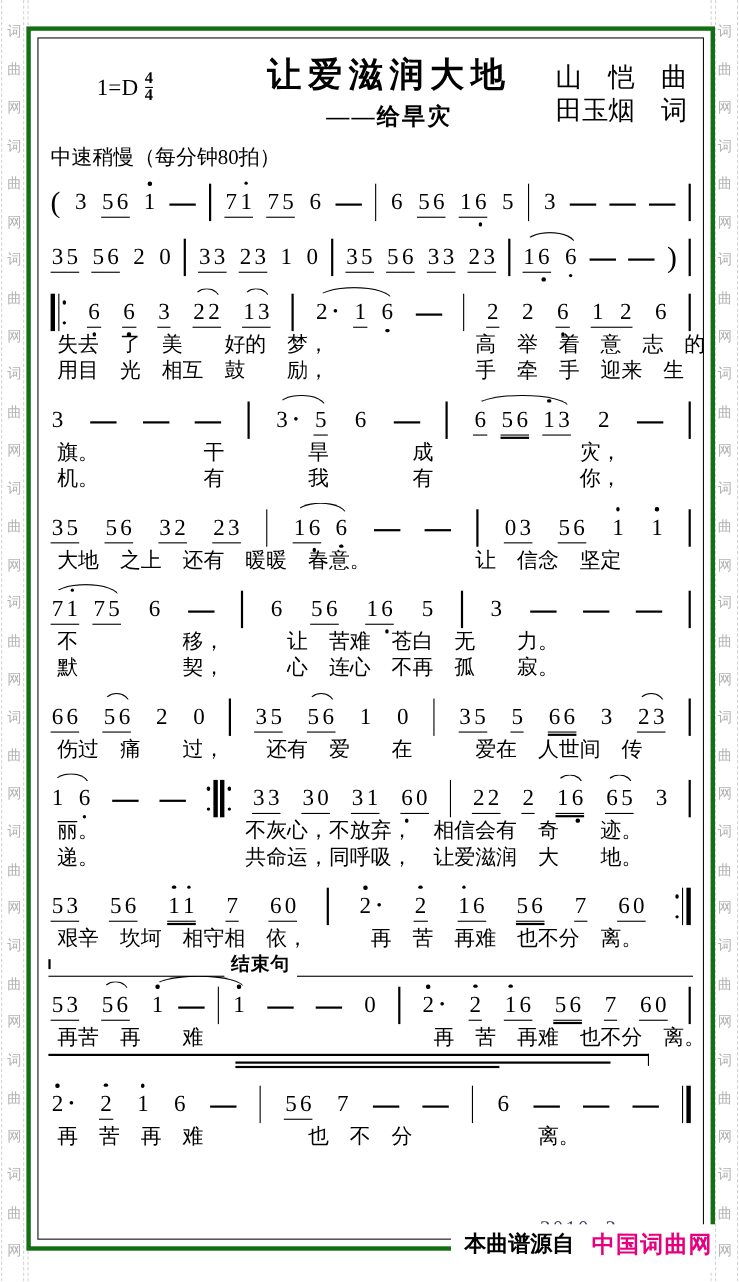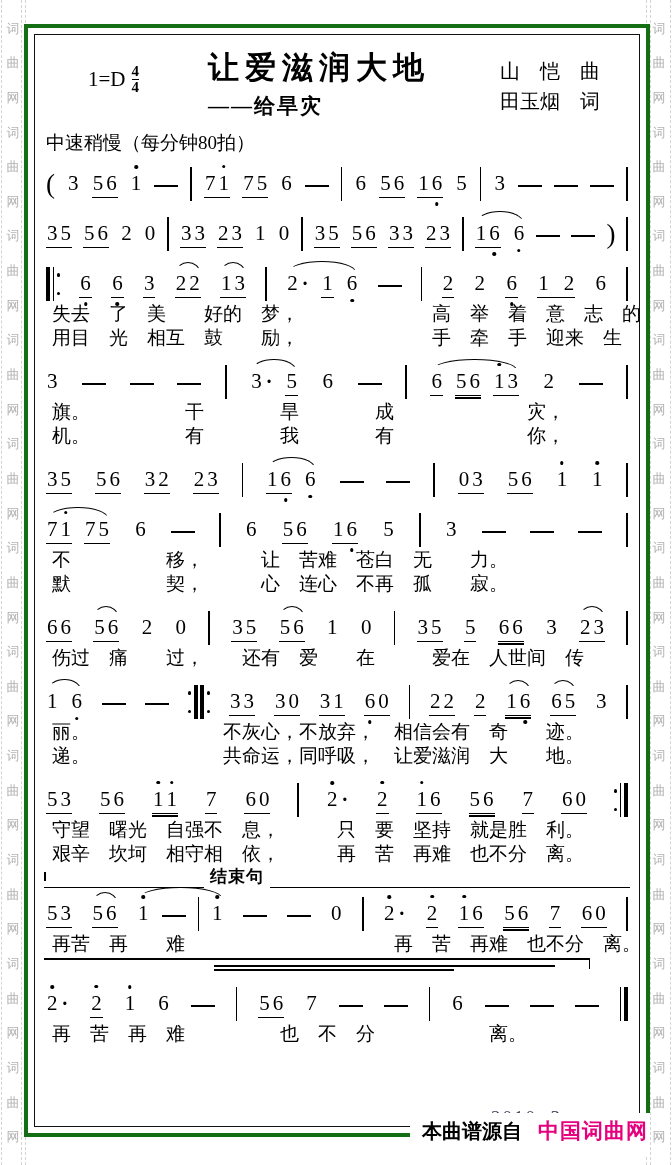--- a/index.html
+++ b/index.html
@@ -16,24 +16,24 @@
   .wm-r .dl1{left:0;}  .wm-r .dl2{left:4px;}  .wm-r .dl3{right:1px;}
   
   .frame-g{position:absolute;left:24px;top:24px;right:22px;bottom:28px;border:4px solid #146e14;z-index:1;}
   .frame-b{position:absolute;left:34px;top:34px;right:32px;bottom:38px;border:1.5px solid #111;z-index:1;}
   .content{position:absolute;left:44px;top:42px;right:42px;z-index:2;}
   
   .hdr{display:flex;align-items:flex-start;margin-top:8px;}
   .keyblock{display:flex;align-items:center;gap:6px;font-size:21px;width:120px;padding-top:14px;margin-left:44px;}
   .frac{display:inline-flex;flex-direction:column;align-items:center;font-size:15px;line-height:15px;font-weight:700;}
   .frac .den{border-top:1.5px solid #000;}
-  .titleblock{flex:1;}
+  .titleblock{flex:1;text-align:center;}
   .title{font-size:31px;font-weight:700;letter-spacing:6px;line-height:36px;}
   .subtitle{font-size:21px;font-weight:700;margin-top:6px;letter-spacing:2px;}
-  .credits{width:130px;text-align:left;font-size:20px;line-height:30px;padding-top:6px;}
+  .credits{width:130px;text-align:center;font-size:24px;line-height:30px;padding-top:6px;}
   .tempo{font-size:19px;margin:10px 0 2px 2px;}
   
   .sys{margin-bottom:6px;}
   .noterow{display:flex;justify-content:space-between;align-items:center;height:44px;padding:8px 2px 0;box-sizing:border-box;}
   .ncell{position:relative;display:inline-flex;}
   .nrow{position:relative;display:flex;align-items:flex-end;gap:3px;padding:0 1px 2px;}
   .u1{border-bottom:1.5px solid #000;}
   .u2{border-bottom:1.5px solid #000;}
   .u2::after{content:"";position:absolute;left:0;right:0;bottom:-4px;height:1.5px;background:#000;}
   .nch{position:relative;font-size:21px;line-height:24px;}
@@ -64,21 +64,21 @@
   .elabel{font-size:17px;font-weight:700;padding:0 6px;letter-spacing:1px;}
   
   .artifact{position:relative;height:16px;}
   .artifact i{position:absolute;background:#000;display:block;}
   .a1{left:0;right:40px;top:2px;height:1.5px;}
   .a2{left:170px;right:75px;top:9px;height:1.5px;}
   .a3{left:170px;width:240px;top:13px;height:1.5px;}
   .a4{right:40px;top:2px;width:1.5px;height:11px;}
   
   .date{position:absolute;right:110px;bottom:36px;font-size:19px;color:#3c3c5a;z-index:2;letter-spacing:2px;}
-  .footer{position:absolute;right:22px;bottom:10px;z-index:6;background:#fff;display:flex;align-items:center;gap:16px;
+  .footer{position:absolute;right:22px;bottom:10px;z-index:6;background:#fff;display:flex;align-items:flex-start;gap:16px;
           padding:4px 2px 10px 12px;}
   .fcredit{font-family:"Liberation Sans",sans-serif;font-weight:700;font-size:20px;color:#000;}
   .fsite{font-family:"Liberation Sans",sans-serif;font-weight:700;font-size:21px;color:#e5007e;letter-spacing:1px;}
 </style>
 </head>
 <body>
 
 <div class="sheet">
   <div class="wm wm-l">
       <i class="dl dl1"></i>
@@ -563,20 +563,21 @@
                 <span class="nch">1<i class="hi"></i></span>
               </span>
             </span>
             <span class="ncell">
               <span class="nrow">
                 <span class="nch">1<i class="hi"></i></span>
               </span>
             </span>
             <i class="bar"></i>
           </div>
+          <div class="lyr">大地　之上　还有　暖暖　春意。　　　　　让　信念　坚定</div>
         </div>
         <div class="sys">
           <div class="noterow">
             <span class="grp">
               <i class="garc"></i>
               <span class="ncell">
                 <span class="nrow u1">
                   <span class="nch">7</span>
                   <span class="nch">1<i class="hi"></i></span>
                 </span>
@@ -871,21 +872,20 @@
             </span>
             <span class="rep">
               <i class="rdots">
                 <b class="rdot"></b>
                 <b class="rdot"></b>
               </i>
               <i class="bar"></i>
               <i class="thickbar"></i>
             </span>
           </div>
-          <div class="lyr">守望　曙光　自强不　息，　　　只　要　坚持　就是胜　利。</div>
           <div class="lyr">艰辛　坎坷　相守相　依，　　　再　苦　再难　也不分　离。</div>
         </div>
         <div class="sys">
           <div class="endrow">
             <i class="etick"></i>
             <span class="eseg s1"></span>
             <span class="elabel">结束句</span>
             <span class="eseg s2"></span>
           </div>
           <div class="noterow">

